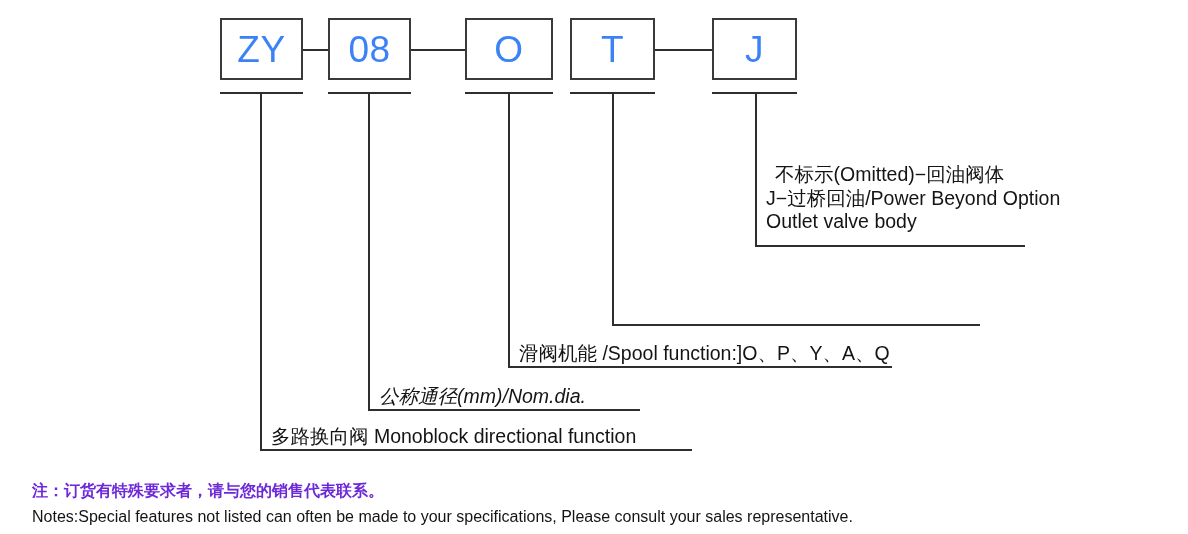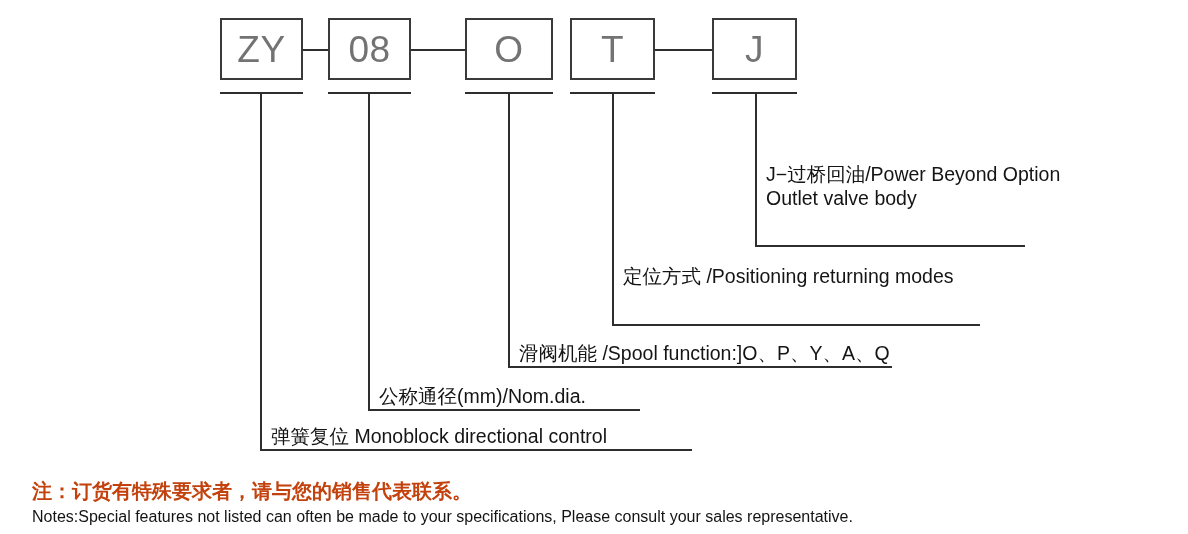--- a/index.html
+++ b/index.html
@@ -23,21 +23,21 @@
   .code-box {
     position: absolute;
     border: 2px solid #3a3a3a;
     background: #ffffff;
     display: flex;
     align-items: center;
     justify-content: center;
     font-size: 37px;
     line-height: 1;
     letter-spacing: 0.5px;
-    color: #737373;
+    color: #3b82f6;
     box-sizing: border-box;
   }
 
   
   .dash {
     position: absolute;
     height: 0;
     border-top: 2px solid #2e2e2e;
   }
 
@@ -73,24 +73,24 @@
     border-top: 2px solid #2e2e2e;
   }
 
   
   .notes {
     position: absolute;
     left: 32px;
     white-space: nowrap;
   }
   .note-cn {
-    font-size: 20px;
+    font-size: 16px;
     line-height: 26px;
     font-weight: bold;
-    color: #c2410c;
+    color: #6d28d9;
   }
   .note-en {
     font-size: 16px;
     line-height: 26px;
     color: #141414;
   }
 </style>
 </head>
 <body>
 
@@ -115,38 +115,38 @@
       <div class="lead-v" style="left: 368px; top: 92px; height: 318px;"></div>
       <div class="lead-h" style="left: 465px; top: 92px; width: 88px;"></div>
       <div class="lead-v" style="left: 508px; top: 92px; height: 275px;"></div>
       <div class="lead-h" style="left: 570px; top: 92px; width: 85px;"></div>
       <div class="lead-v" style="left: 612px; top: 92px; height: 233px;"></div>
       <div class="lead-h" style="left: 712px; top: 92px; width: 85px;"></div>
       <div class="lead-v" style="left: 755px; top: 92px; height: 155px;"></div>
     </div>
   <div id="callouts-layer">
       <div class="callout" style="left: 766px; top: 163px;">
+        <div class="line indent">不标示(Omitted)−回油阀体</div>
         <div class="line">J−过桥回油/Power Beyond Option</div>
         <div class="line">Outlet valve body</div>
       </div>
       <div class="underline" style="left: 755px; top: 245px; width: 270px;"></div>
       <div class="callout" style="left: 623px; top: 265px;">
-        <div class="line">定位方式 /Positioning returning modes</div>
       </div>
       <div class="underline" style="left: 612px; top: 324px; width: 368px;"></div>
       <div class="callout" style="left: 519px; top: 342px; text-align: center;">
         <div class="line">滑阀机能 /Spool function:]O、P、Y、A、Q</div>
       </div>
       <div class="underline" style="left: 508px; top: 366px; width: 384px;"></div>
-      <div class="callout" style="left: 379px; top: 385px;">
+      <div class="callout" style="left: 379px; top: 385px; font-style: italic;">
         <div class="line">公称通径(mm)/Nom.dia.</div>
       </div>
       <div class="underline" style="left: 368px; top: 409px; width: 272px;"></div>
       <div class="callout" style="left: 271px; top: 425px;">
-        <div class="line">弹簧复位 Monoblock directional control</div>
+        <div class="line">多路换向阀 Monoblock directional function</div>
       </div>
       <div class="underline" style="left: 260px; top: 449px; width: 432px;"></div>
     </div>
 
   <div class="notes" style="top: 478px;">
     <div class="note-cn">注：订货有特殊要求者，请与您的销售代表联系。</div>
     <div class="note-en">Notes:Special features not listed can often be made to your specifications, Please consult your sales representative.</div>
   </div>
 
 </div>

